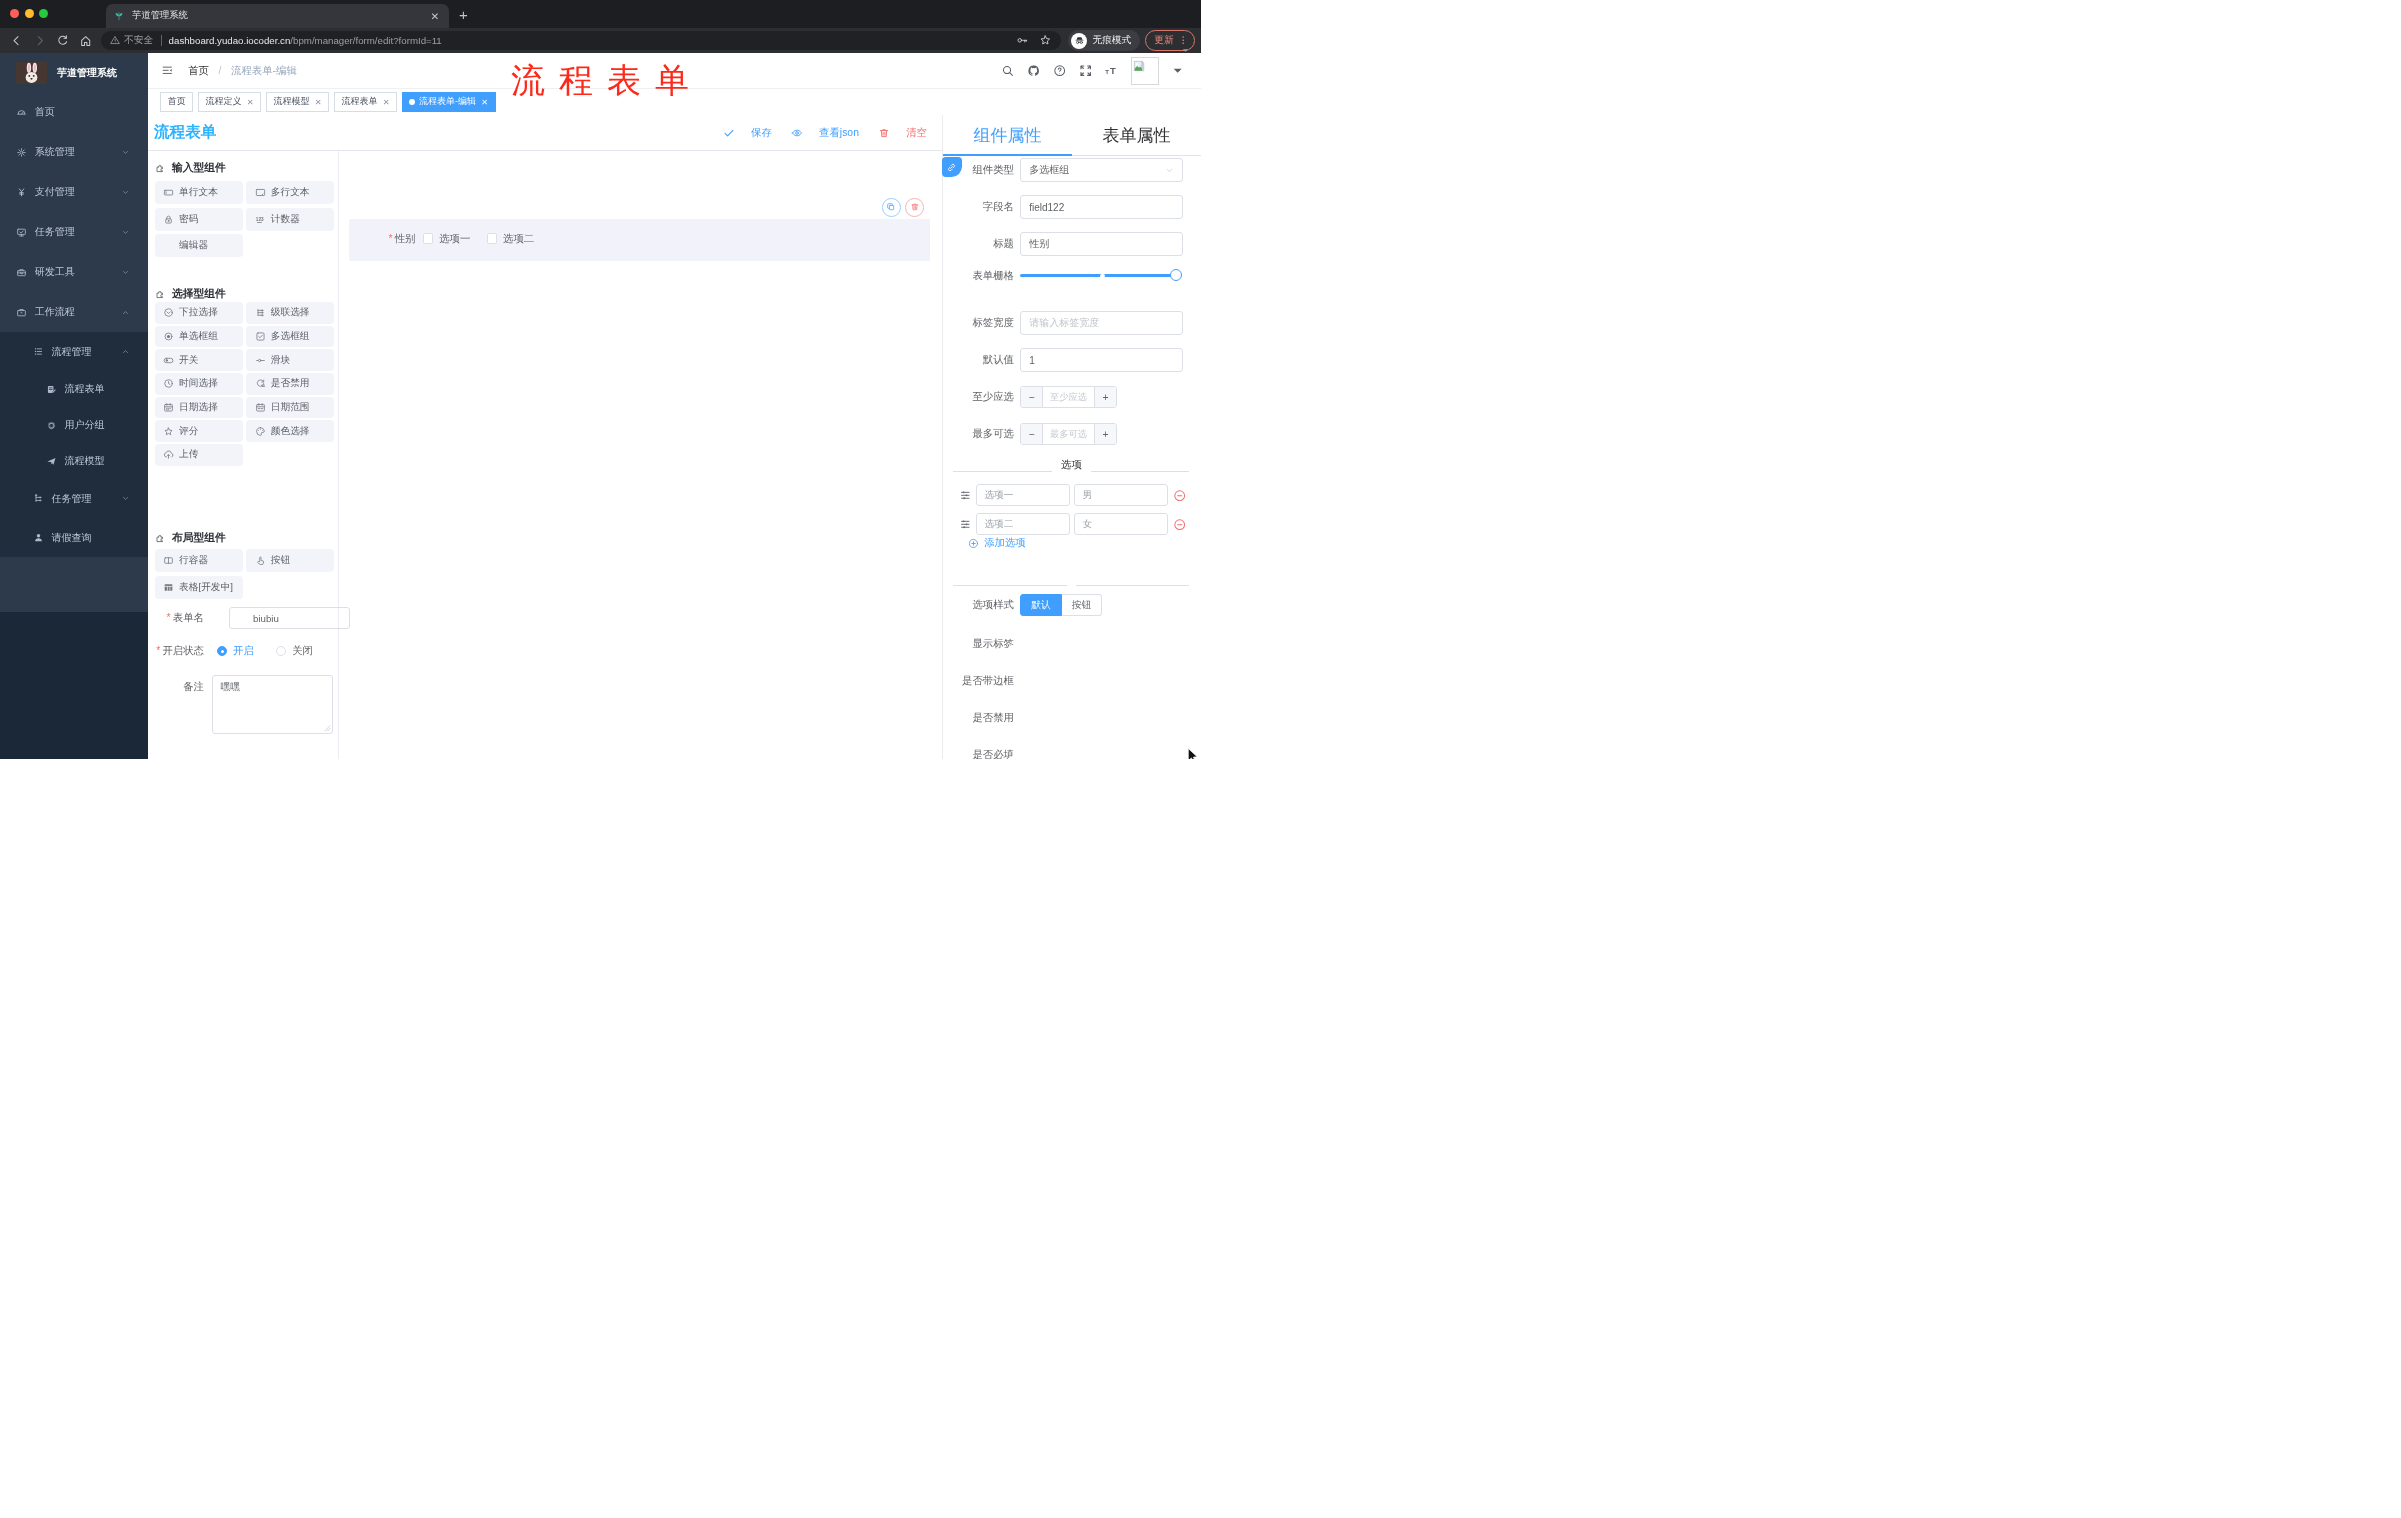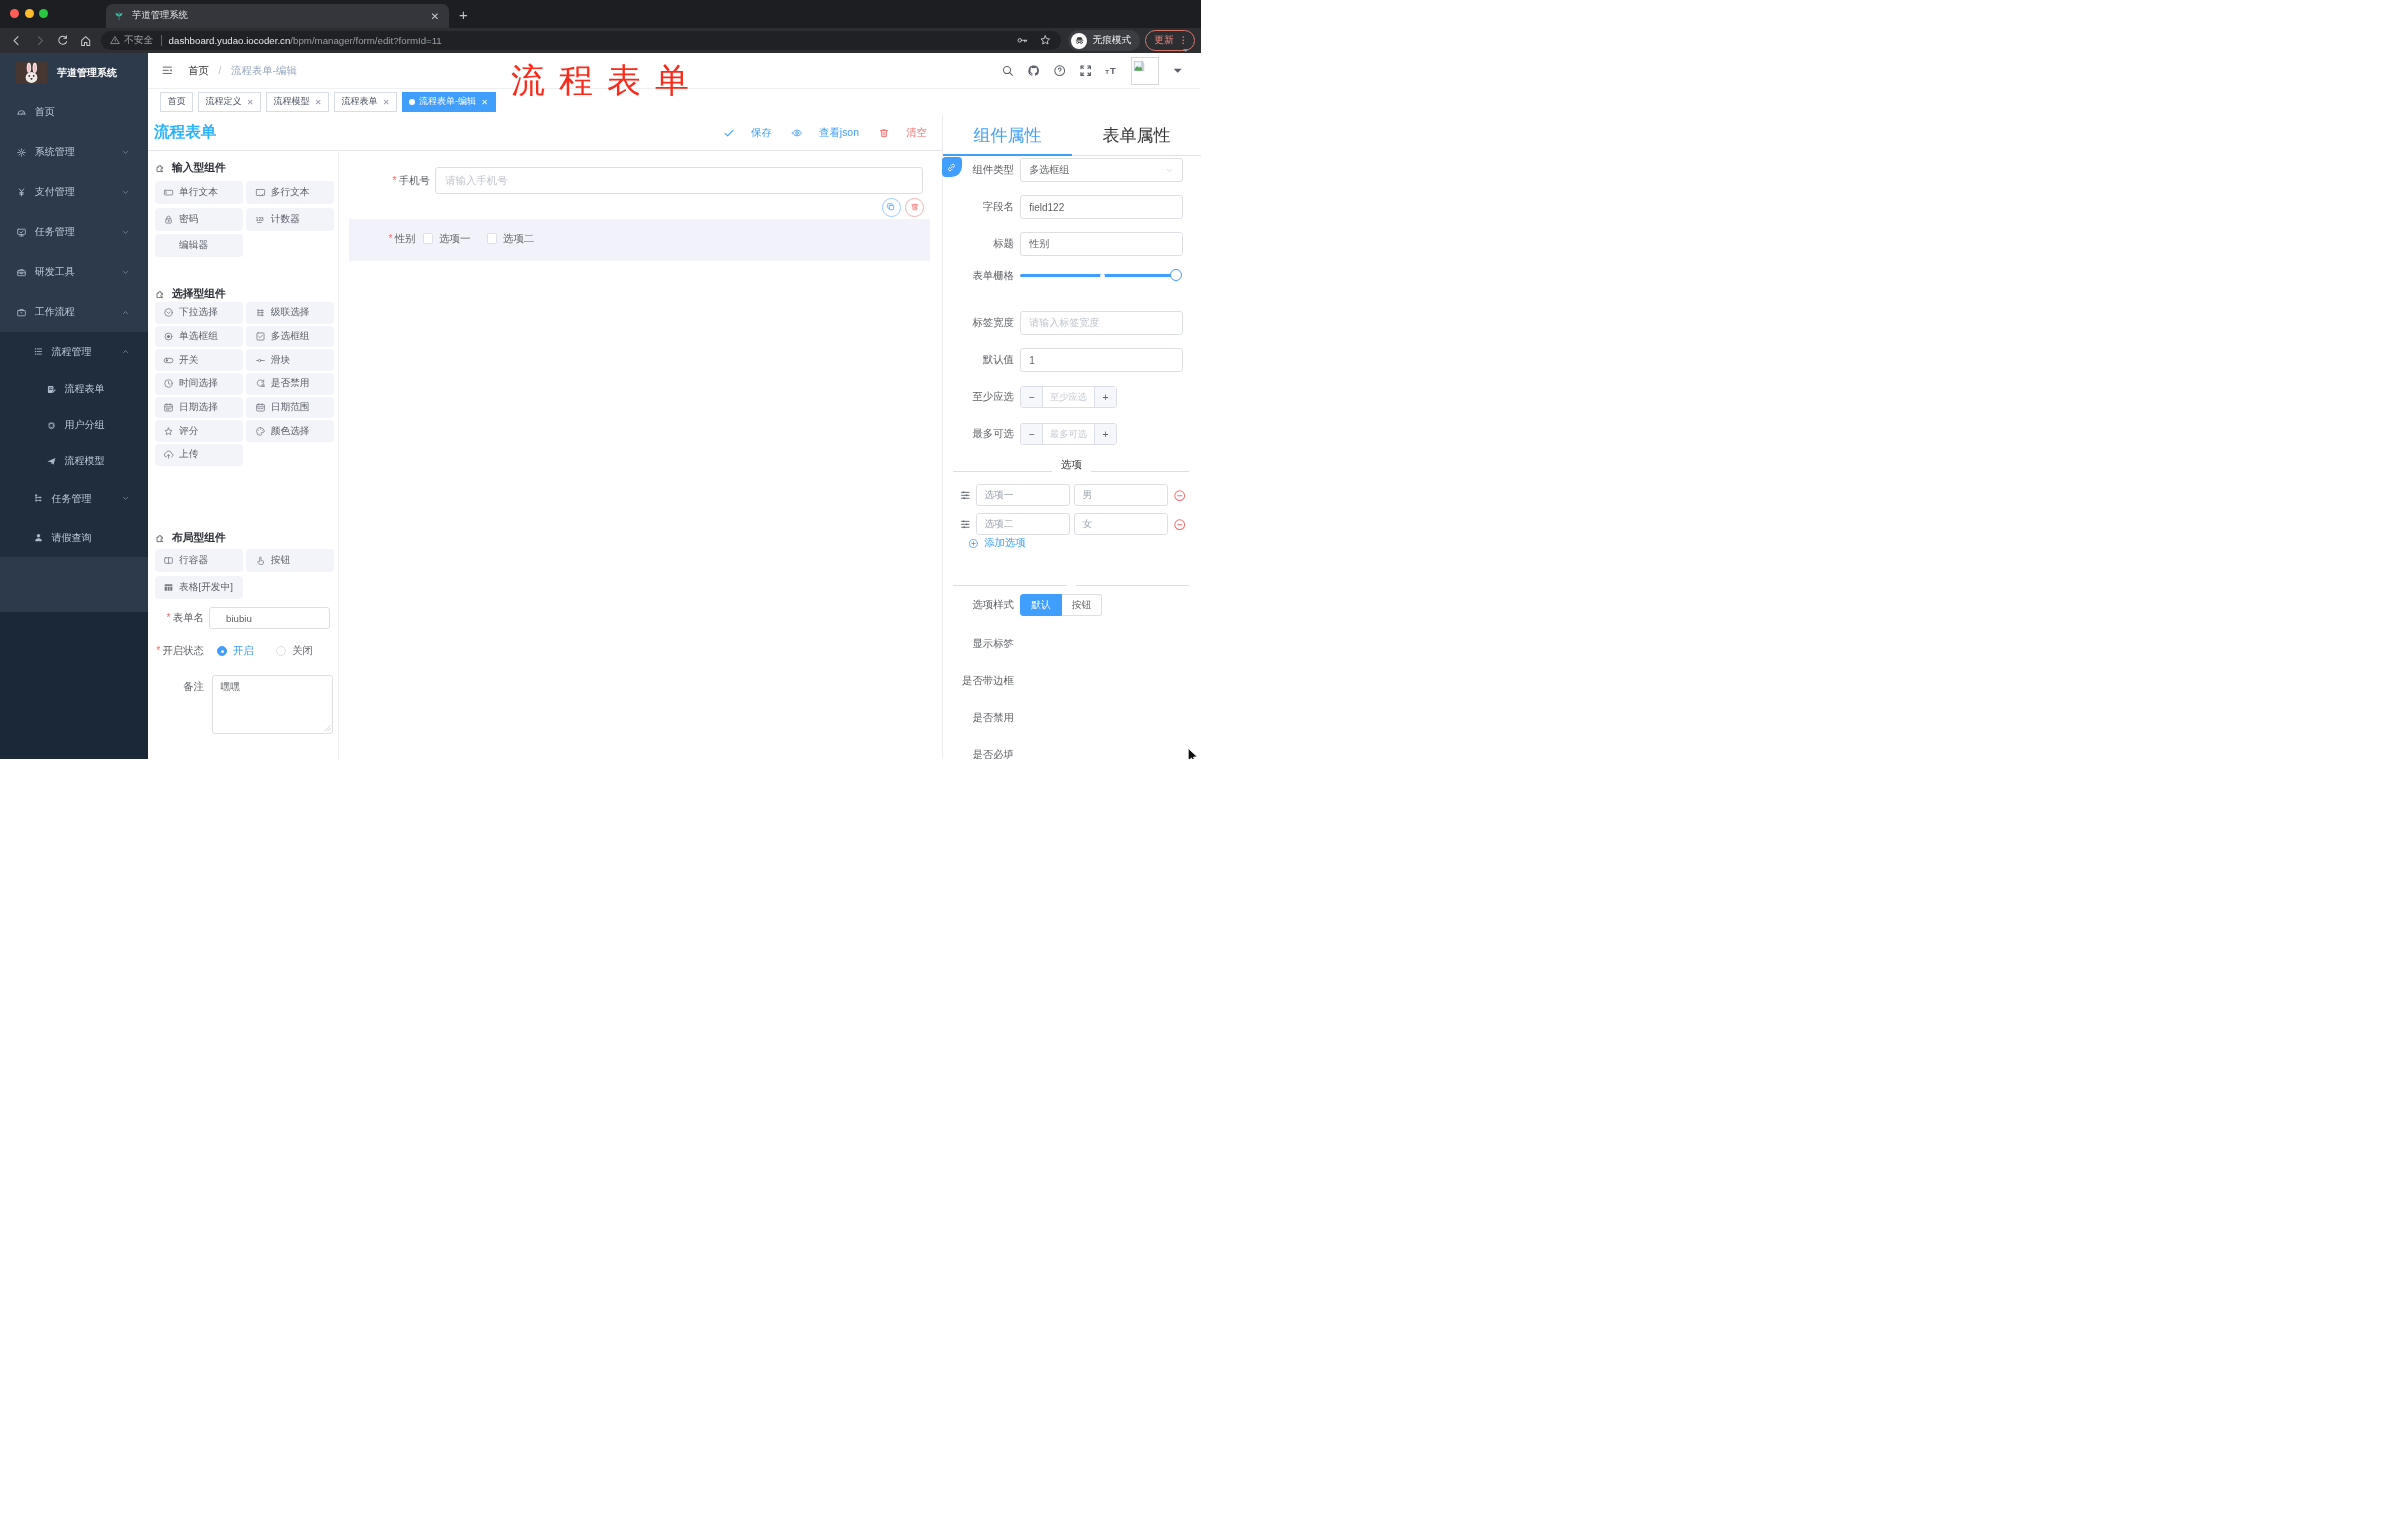--- a/index.html
+++ b/index.html
@@ -78,21 +78,21 @@
   .p-head .ic{width:12px;height:12px;color:#555;stroke-width:1.3}
   .p-grid{position:absolute;left:6.7px;width:179px;display:grid;grid-template-columns:88px 88px;column-gap:3.7px}
   .p-item{height:23px;background:#f3f4fa;border-radius:3.7px;display:flex;align-items:center;padding-left:8.2px;gap:5.2px;font-size:9.7px;color:#5a5e66;cursor:grab;margin-bottom:3.7px}
   .p-item .ic{width:11px;height:11px;color:#73777f;flex:none;stroke-width:1.4}
   .p-grid.dense .p-item{height:21.5px;margin-bottom:2.2px}
   .p-item .noic{width:11px;flex:none}
   
   .m-row{position:absolute;display:flex;align-items:center}
   .m-label{width:56px;text-align:right;font-size:10.4px;color:#606266;flex:none}
   .req{color:#f56c6c;margin-right:2.2px}
-  .m-input{margin-left:5px;width:121px;height:22px;border:0.7px solid #dcdfe6;border-radius:3px;display:flex;align-items:center;padding:0 16px;font-size:9.7px;color:#606266}
+  .m-input{margin-left:25px;width:121px;height:22px;border:0.7px solid #dcdfe6;border-radius:3px;display:flex;align-items:center;padding:0 23px;font-size:9.7px;color:#606266}
   .m-textarea{margin-left:8.2px;width:121px;height:59px;border:0.7px solid #dcdfe6;border-radius:3px;padding:4.5px 7.4px;font-size:9.7px;color:#606266;position:relative}
   .rsz{position:absolute;right:1.5px;bottom:1.5px;width:6.7px;height:6.7px;color:#b9bdc6;stroke-width:1}
   .radio{width:10.4px;height:10.4px;border-radius:50%;border:0.7px solid #dcdfe6;position:relative;flex:none}
   .radio.on{border-color:#409eff;background:#409eff}
   .radio.on:after{content:"";position:absolute;left:3px;top:3px;width:3px;height:3px;border-radius:50%;background:#fff}
   .radio-lb{margin-left:6px;font-size:10.4px;color:#606266}
   .radio-lb.on{color:#409eff}
   
   .canvas{position:absolute;left:191px;top:36px;width:603px;height:609px}
   .c-row{position:absolute;display:flex;align-items:center}
@@ -656,26 +656,20 @@
               <span class="radio-lb">关闭</span>
             </div>
             <div class="m-row" style="left:0;top:524px;align-items:flex-start">
               <span class="m-label" style="margin-top:5.2px">备注</span>
               <div class="m-textarea">嘿嘿<svg class="ic rsz" viewBox="0 0 10 10">
                   <path d="M9 1L1 9M9 5L5 9"></path>
                 </svg></div>
             </div>
           </div>
         <div class="canvas">
-          <div class="c-row" style="left:0;top:16.3px">
-            <span class="c-label" style="width:91px"><span class="req">*</span><span>手机号</span></span>
-            <div class="c-input" style="margin-left:5.2px;width:488px">
-                <span>请输入手机号</span>
-              </div>
-          </div>
           <div class="blk-tools" style="left:543px">
             <span class="tool-cir blue">
                 <svg class="ic" viewBox="0 0 20 20">
                   <rect x="7" y="7" width="9" height="9" rx="1.5"></rect>
                   <path d="M13 6.5V5a1.5 1.5 0 0 0-1.5-1.5H5A1.5 1.5 0 0 0 3.5 5v6.5A1.5 1.5 0 0 0 5 13h1.5"></path>
                 </svg>
               </span>
             <span class="tool-cir red">
                 <svg class="ic" viewBox="0 0 20 20">
                   <path d="M4 6h12M8 6V4.5h4V6"></path>

